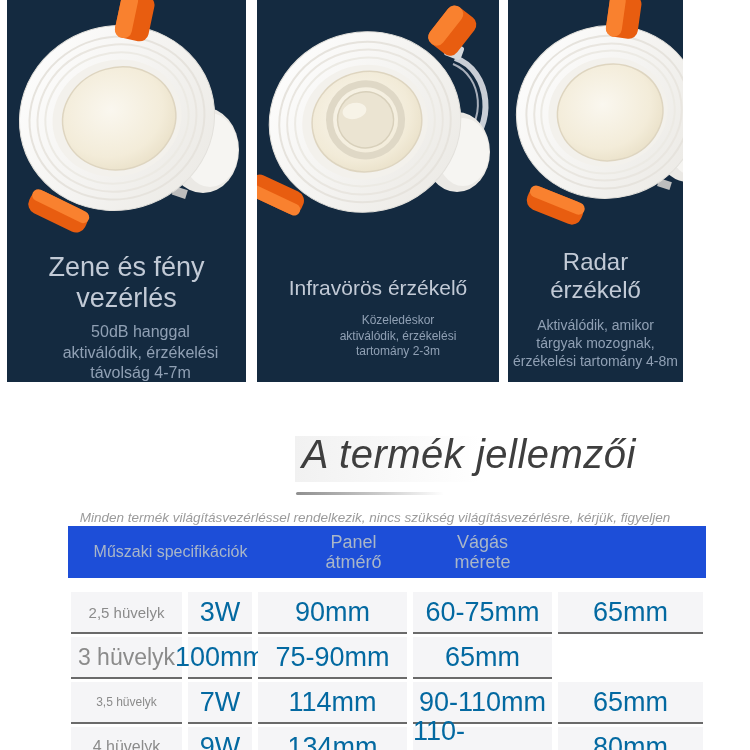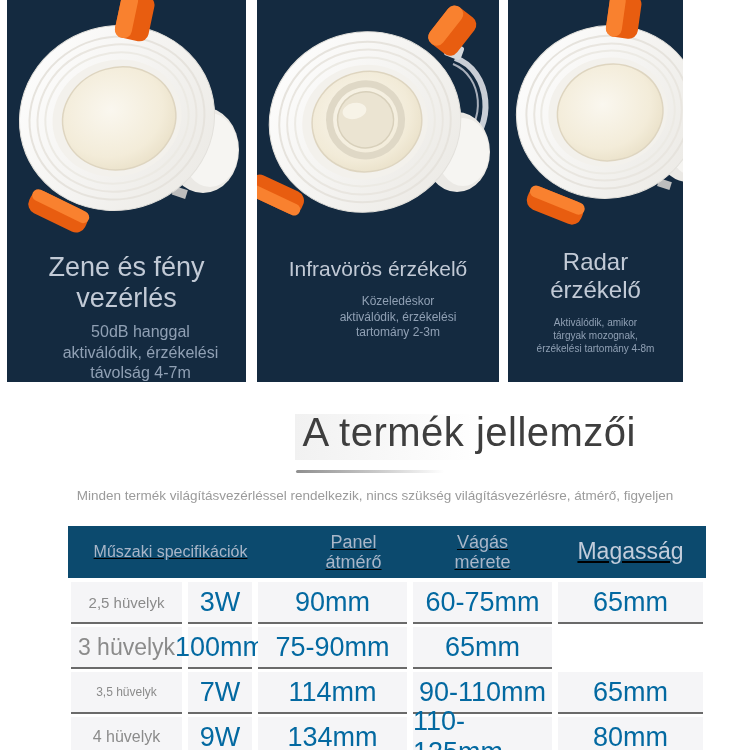--- a/index.html
+++ b/index.html
@@ -13,49 +13,49 @@
   
   .features-row{position:absolute;top:0;left:0;width:750px;height:382px;background:#ffffff;}
   .feature-panel{position:absolute;top:0;height:382px;background:#142a40;text-align:center;overflow:hidden;}
   #panel-1{left:7px;width:239px;}
   #panel-2{left:257px;width:242px;}
   #panel-3{left:508px;width:175px;}
   .feature-image{position:relative;width:100%;height:240px;}
   .feature-image svg{position:absolute;top:0;left:0;}
   .feature-title{white-space:pre-line;color:#c2cad6;line-height:1.15;}
   #panel-1 .feature-title{font-size:27px;margin-top:12px;}
-  #panel-2 .feature-title{font-size:21px;margin-top:17px;}
+  #panel-2 .feature-title{font-size:21px;margin-top:36px;}
   #panel-3 .feature-title{font-size:24px;margin-top:8px;}
   .feature-desc{white-space:pre-line;color:#90a0b4;line-height:1.28;}
   #panel-1 .feature-desc{font-size:16px;margin-top:8px;padding-left:28px;}
   #panel-2 .feature-desc{font-size:12px;margin-top:13px;padding-left:40px;}
-  #panel-3 .feature-desc{font-size:10px;margin-top:14px;}
+  #panel-3 .feature-desc{font-size:14px;margin-top:14px;}
 
   
-  .about{position:absolute;top:382px;left:0;width:702px;height:144px;background:#ffffff;}
+  .about{position:absolute;top:404px;left:0;width:702px;height:144px;background:#ffffff;font-style:italic;}
   .title-band{position:absolute;left:295px;top:32px;width:185px;height:46px;
     background:linear-gradient(90deg,#f1f1f1,rgba(255,255,255,0));}
   .about-title{position:absolute;top:28px;right:66px;margin:0;font-weight:400;
     font-size:40px;color:#3e3e3e;letter-spacing:0.5px;}
   .divider{position:absolute;left:296px;top:88px;width:148px;height:3px;border-radius:2px;
     background:linear-gradient(90deg,#8f8f8f 0%,#c9c9c9 55%,rgba(255,255,255,0) 100%);}
   .about-subtitle{position:absolute;top:106px;left:0;width:750px;margin:0;text-align:center;
     font-size:13.5px;color:#9b9b9b;}
 
   
   .spec{position:absolute;left:68px;top:526px;width:638px;}
   .spec-head{display:grid;grid-template-columns:187px 155px 145px 151px;height:52px;
-    background:#0c4a6e;align-items:center;text-decoration:underline;}
+    background:#1d4ed8;align-items:center;}
   .hcell{text-align:center;color:#a9b6c8;line-height:1.12;white-space:pre-line;}
   .h-specs{font-size:16px;padding-left:18px;}
   .h-panel{font-size:18px;padding-left:42px;}
   .h-cut{font-size:18px;}
   .h-height{font-size:23px;color:#c3cddb;}
   .srow{display:grid;grid-template-columns:117px 70px 155px 145px 151px;margin-top:3px;}
-  .srow.first{margin-top:4px;}
+  .srow.first{margin-top:14px;}
   .cell{height:40px;margin:0 3px;background:#f5f5f7;border-bottom:2px solid #6a6a6a;
     display:flex;align-items:center;justify-content:center;}
   .size-label{color:#8b8b8b;}
   .srow:nth-of-type(1) .size-label{font-size:17px;}
   .srow:nth-of-type(2) .size-label{font-size:15px;}
   .srow:nth-of-type(3) .size-label{font-size:23px;}
   .srow:nth-of-type(4) .size-label{font-size:12px;}
   .value{color:#0369a1;font-size:27px;}
 </style>
 </head>
@@ -201,31 +201,30 @@
       <div class="feature-desc">Aktiválódik, amikor
 tárgyak mozognak,
 érzékelési tartomány 4-8m</div>
     </div>
   </div>
 
   <div class="about">
     <div class="title-band"></div>
     <h1 class="about-title">A termék jellemzői</h1>
     <div class="divider"></div>
-    <p class="about-subtitle">Minden termék világításvezérléssel rendelkezik, nincs szükség világításvezérlésre, átmérő, figyeljen</p>
+    <p class="about-subtitle">Minden termék világításvezérléssel rendelkezik, nincs szükség világításvezérlésre, kérjük, figyeljen</p>
   </div>
 
   <div class="spec">
     <div class="spec-head">
       <div class="hcell h-specs">Műszaki specifikációk</div>
       <div class="hcell h-panel">Panel
 átmérő</div>
       <div class="hcell h-cut">Vágás
 mérete</div>
-      <div class="hcell h-height">Magasság</div>
     </div>
 
     <div class="srow first">
       <div class="cell size-label">2,5 hüvelyk</div>
       <div class="cell value">3W</div>
       <div class="cell value">90mm</div>
       <div class="cell value">60-75mm</div>
       <div class="cell value">65mm</div>
     </div>
 

